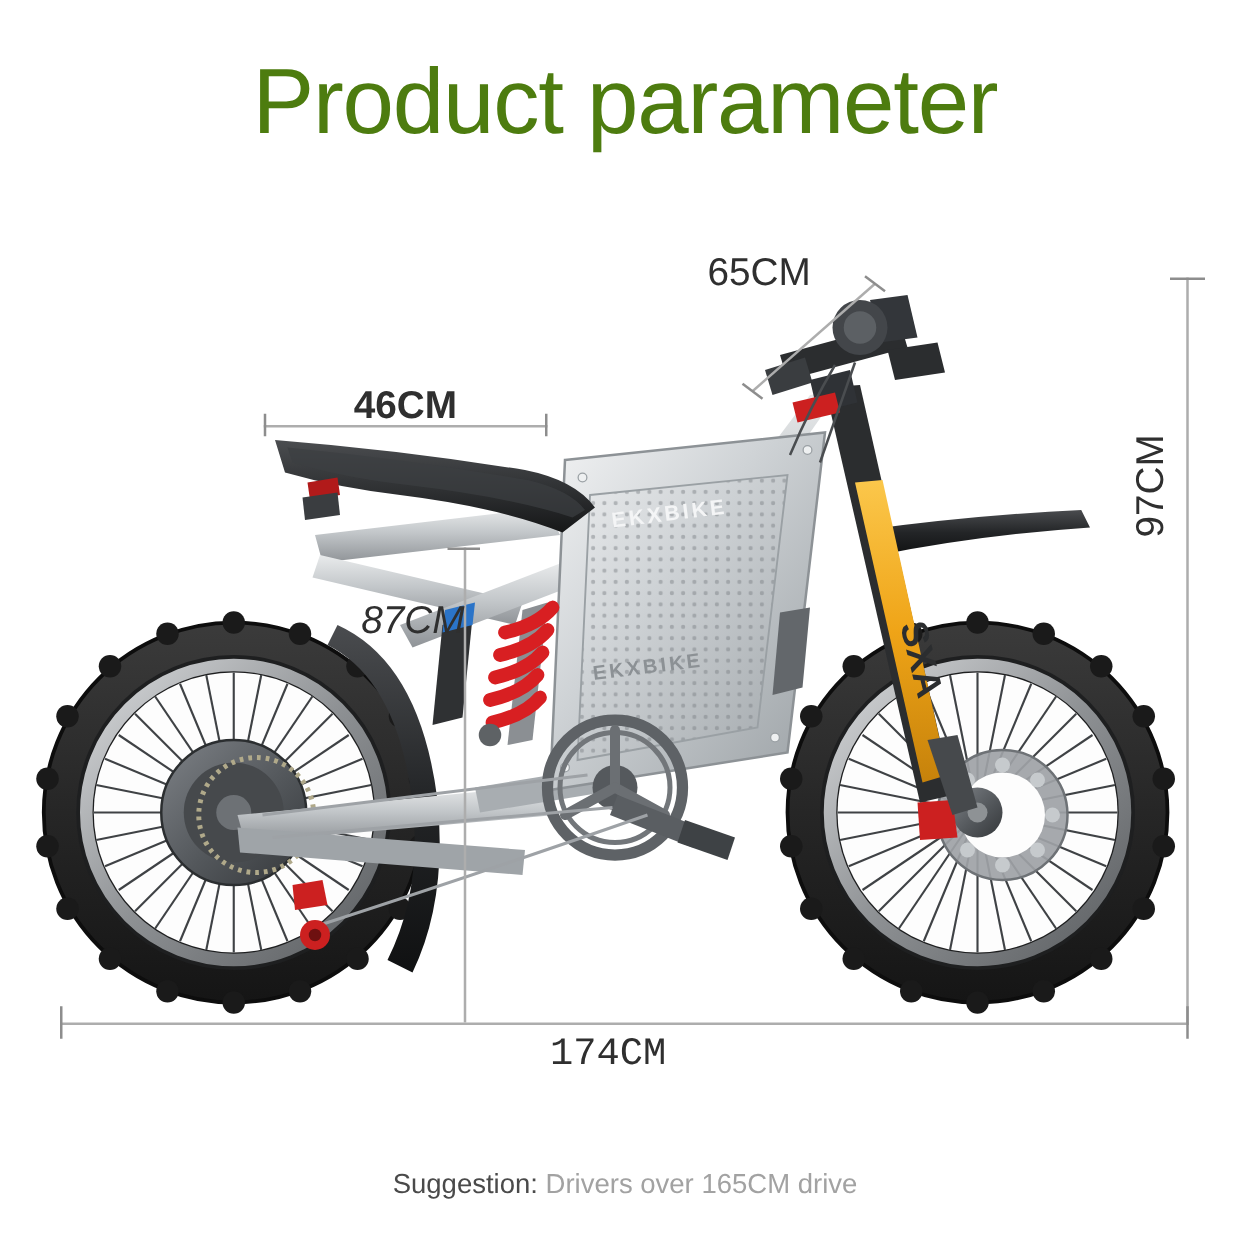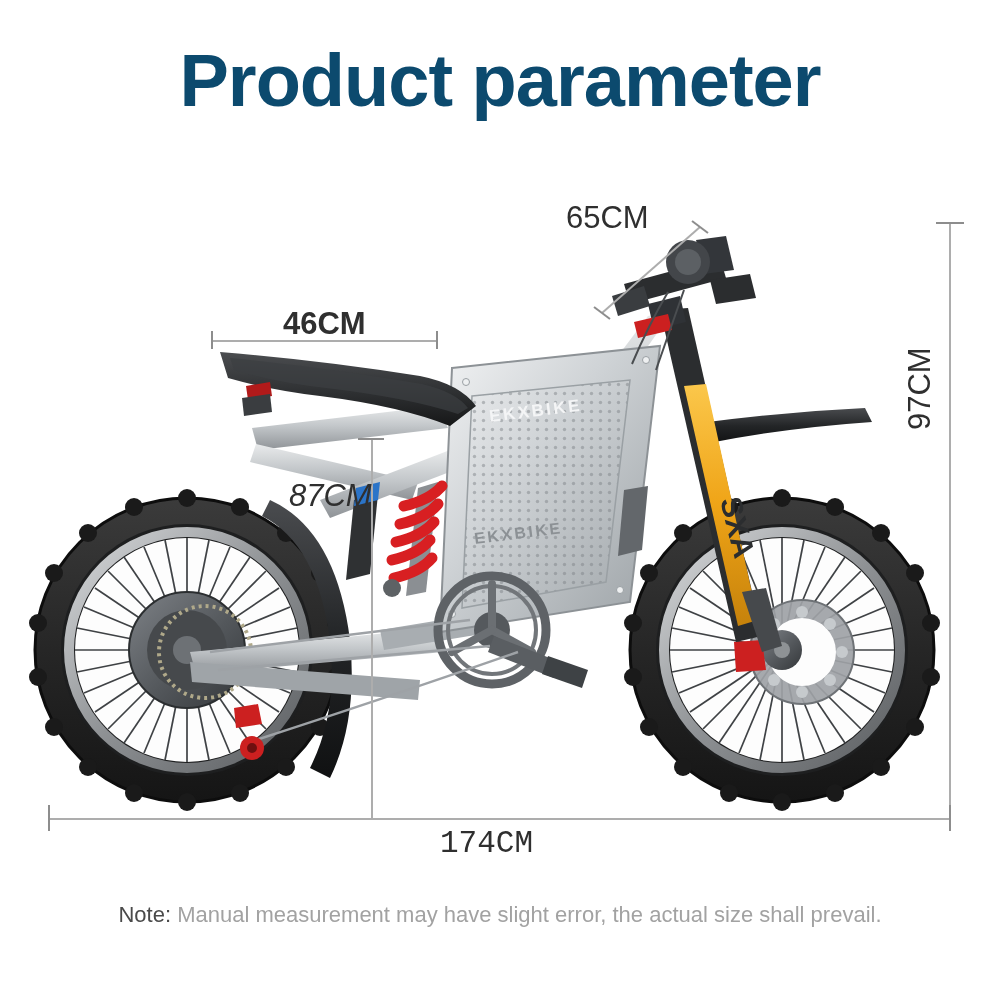--- a/index.html
+++ b/index.html
@@ -16,22 +16,22 @@
     background: #ffffff;
   }
 
   
   #title {
     position: absolute;
     left: 0; top: 38px;
     width: 1000px;
     text-align: center;
     font-size: 74px;
-    font-weight: bold;
-    color: #0c4a6e;
+    font-weight: normal;
+    color: #4d7c0f;
     letter-spacing: -1px;
     font-family: "Liberation Sans", sans-serif;
     white-space: nowrap;
   }
 
   
   .dim-label {
     position: absolute;
     font-size: 31px;
     color: #2f2f2f;
@@ -459,18 +459,18 @@
 
   <div class="rule-v" id="line97"></div>
   <div class="tick-h" id="line97-t1"></div>
   <div class="dim-label" id="dim-97-label">97CM</div>
 
   <div class="rule-h" id="line174"></div>
   <div class="tick-v" id="line174-t1"></div>
   <div class="tick-v" id="line174-t2"></div>
   <div class="dim-label" id="dim-174-label">174CM</div>
 
-  <div class="note-line" id="note-1">
-    <span class="note-key">Note:</span>
-    <span class="note-val">Manual measurement may have slight error, the actual size shall prevail.</span>
+  <div class="note-line" id="note-2">
+    <span class="note-key">Suggestion:</span>
+    <span class="note-val">Drivers over 165CM drive</span>
   </div>
 
 </div>
 
 </body></html>

